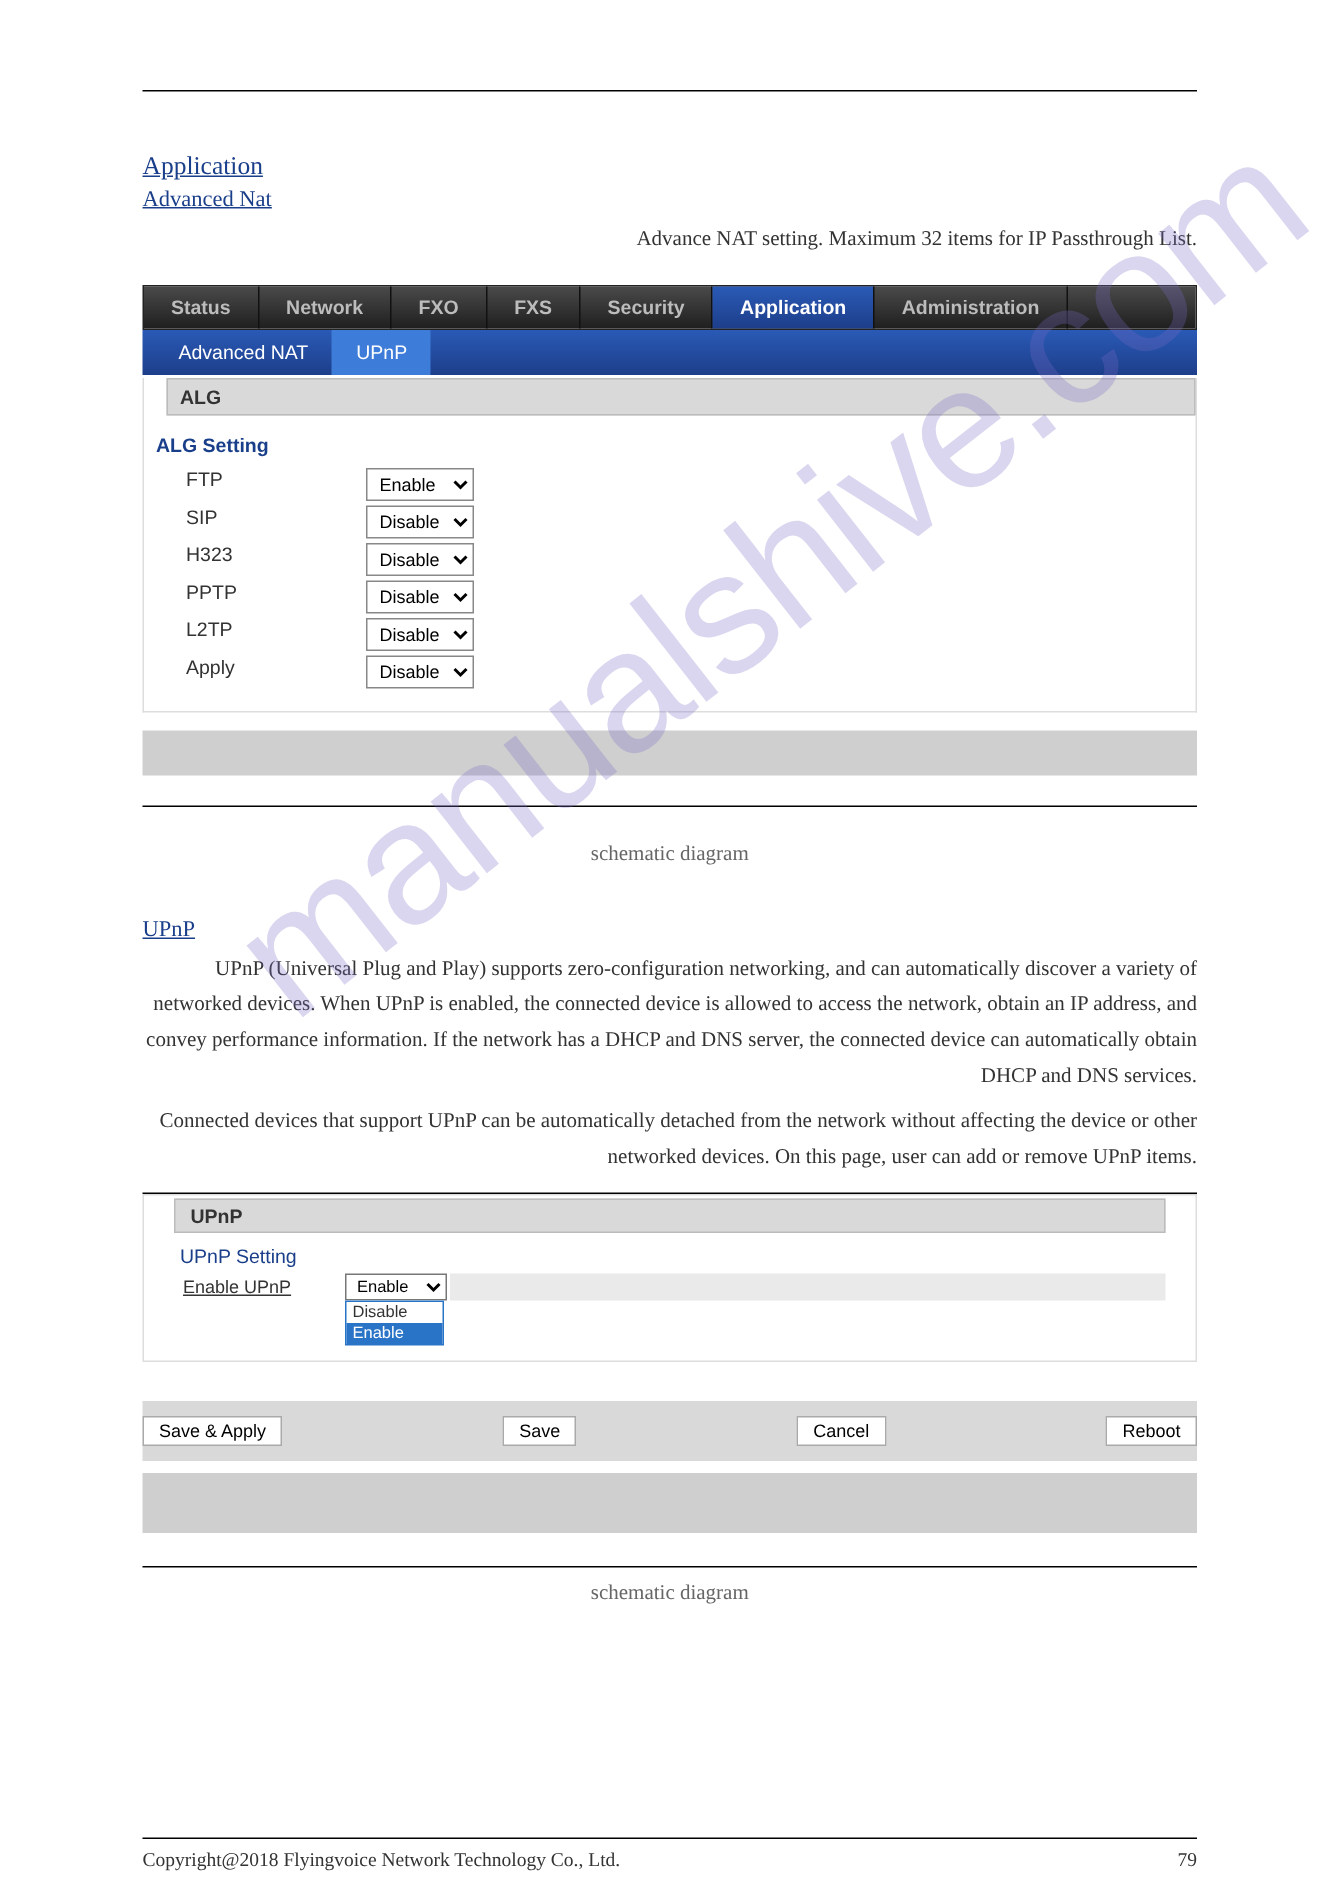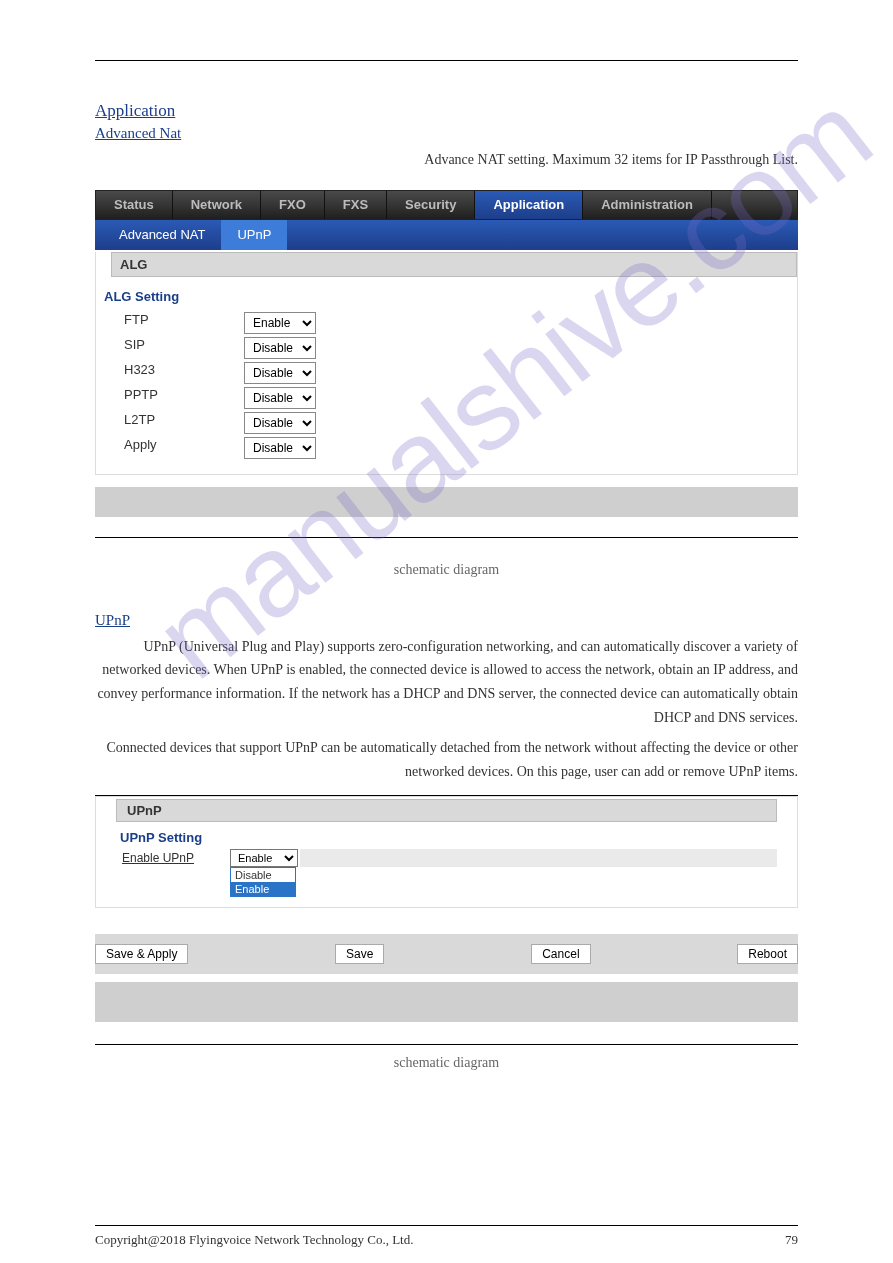--- a/index.html
+++ b/index.html
@@ -27,21 +27,21 @@
   .form-row { display:flex; align-items:flex-start; margin: 3px 0 3px 28px; }
   .form-label { width: 120px; font-size: 13px; color:#333; }
   .form-select { border:1px solid #888; font-size: 12px; height:22px; padding:1px 4px; background:#fff; width: 72px;}
   .ss1-inner { background:#fff; padding: 0 0 12px 0; border: 1px solid #ddd; border-top:none;}
   .ss-gap-gray { background: #cfcfcf; height: 30px; margin-top: 12px;}
   .hr-thin { border-top: 1px solid #000; margin-top: 20px; margin-bottom: 20px; }
 
   
   .ss2 { margin-top: 8px; }
   .upnp-title { background: #d9d9d9; border:1px solid #bbb; padding: 3px 10px; font-weight: bold; }
-  .upnp-sub { color:#1a3f8a; font-weight:bold; margin:8px 0 4px 4px; font-size:13px;}
+  .upnp-sub { color:#1a3f8a; font-weight:normal; margin:8px 0 4px 4px; font-size:13px;}
   .upnp-row { display:flex; align-items:flex-start; margin: 2px 0 0 6px; position:relative;}
   .upnp-label { width: 108px; font-size: 12px; color:#333; padding-top:2px;text-decoration:underline;}
   .upnp-select-box { position:relative; }
   .upnp-select { border:1px solid #777; font-size:11px; height:18px; width:68px; padding:0 3px; background:#fff;}
   .upnp-drop { border:1px solid #2a74c7; position:absolute; left:0; top:18px; width:66px; font-size:11px; background:#fff; z-index:2;}
   .upnp-drop div { padding:1px 4px; }
   .upnp-drop .sel { background:#2a74c7; color:#fff;}
   .upnp-rt-strip { background:#eaeaea; height:18px; flex:1; margin-left:2px;}
   .btn-row { background:#d9d9d9; padding: 10px 0; display:flex; justify-content:space-between; gap:4px; margin-top: 26px;}
   .btn { background:#fff; border:1px solid #aaa; font-size:12px; padding:2px 10px; cursor:pointer;}

